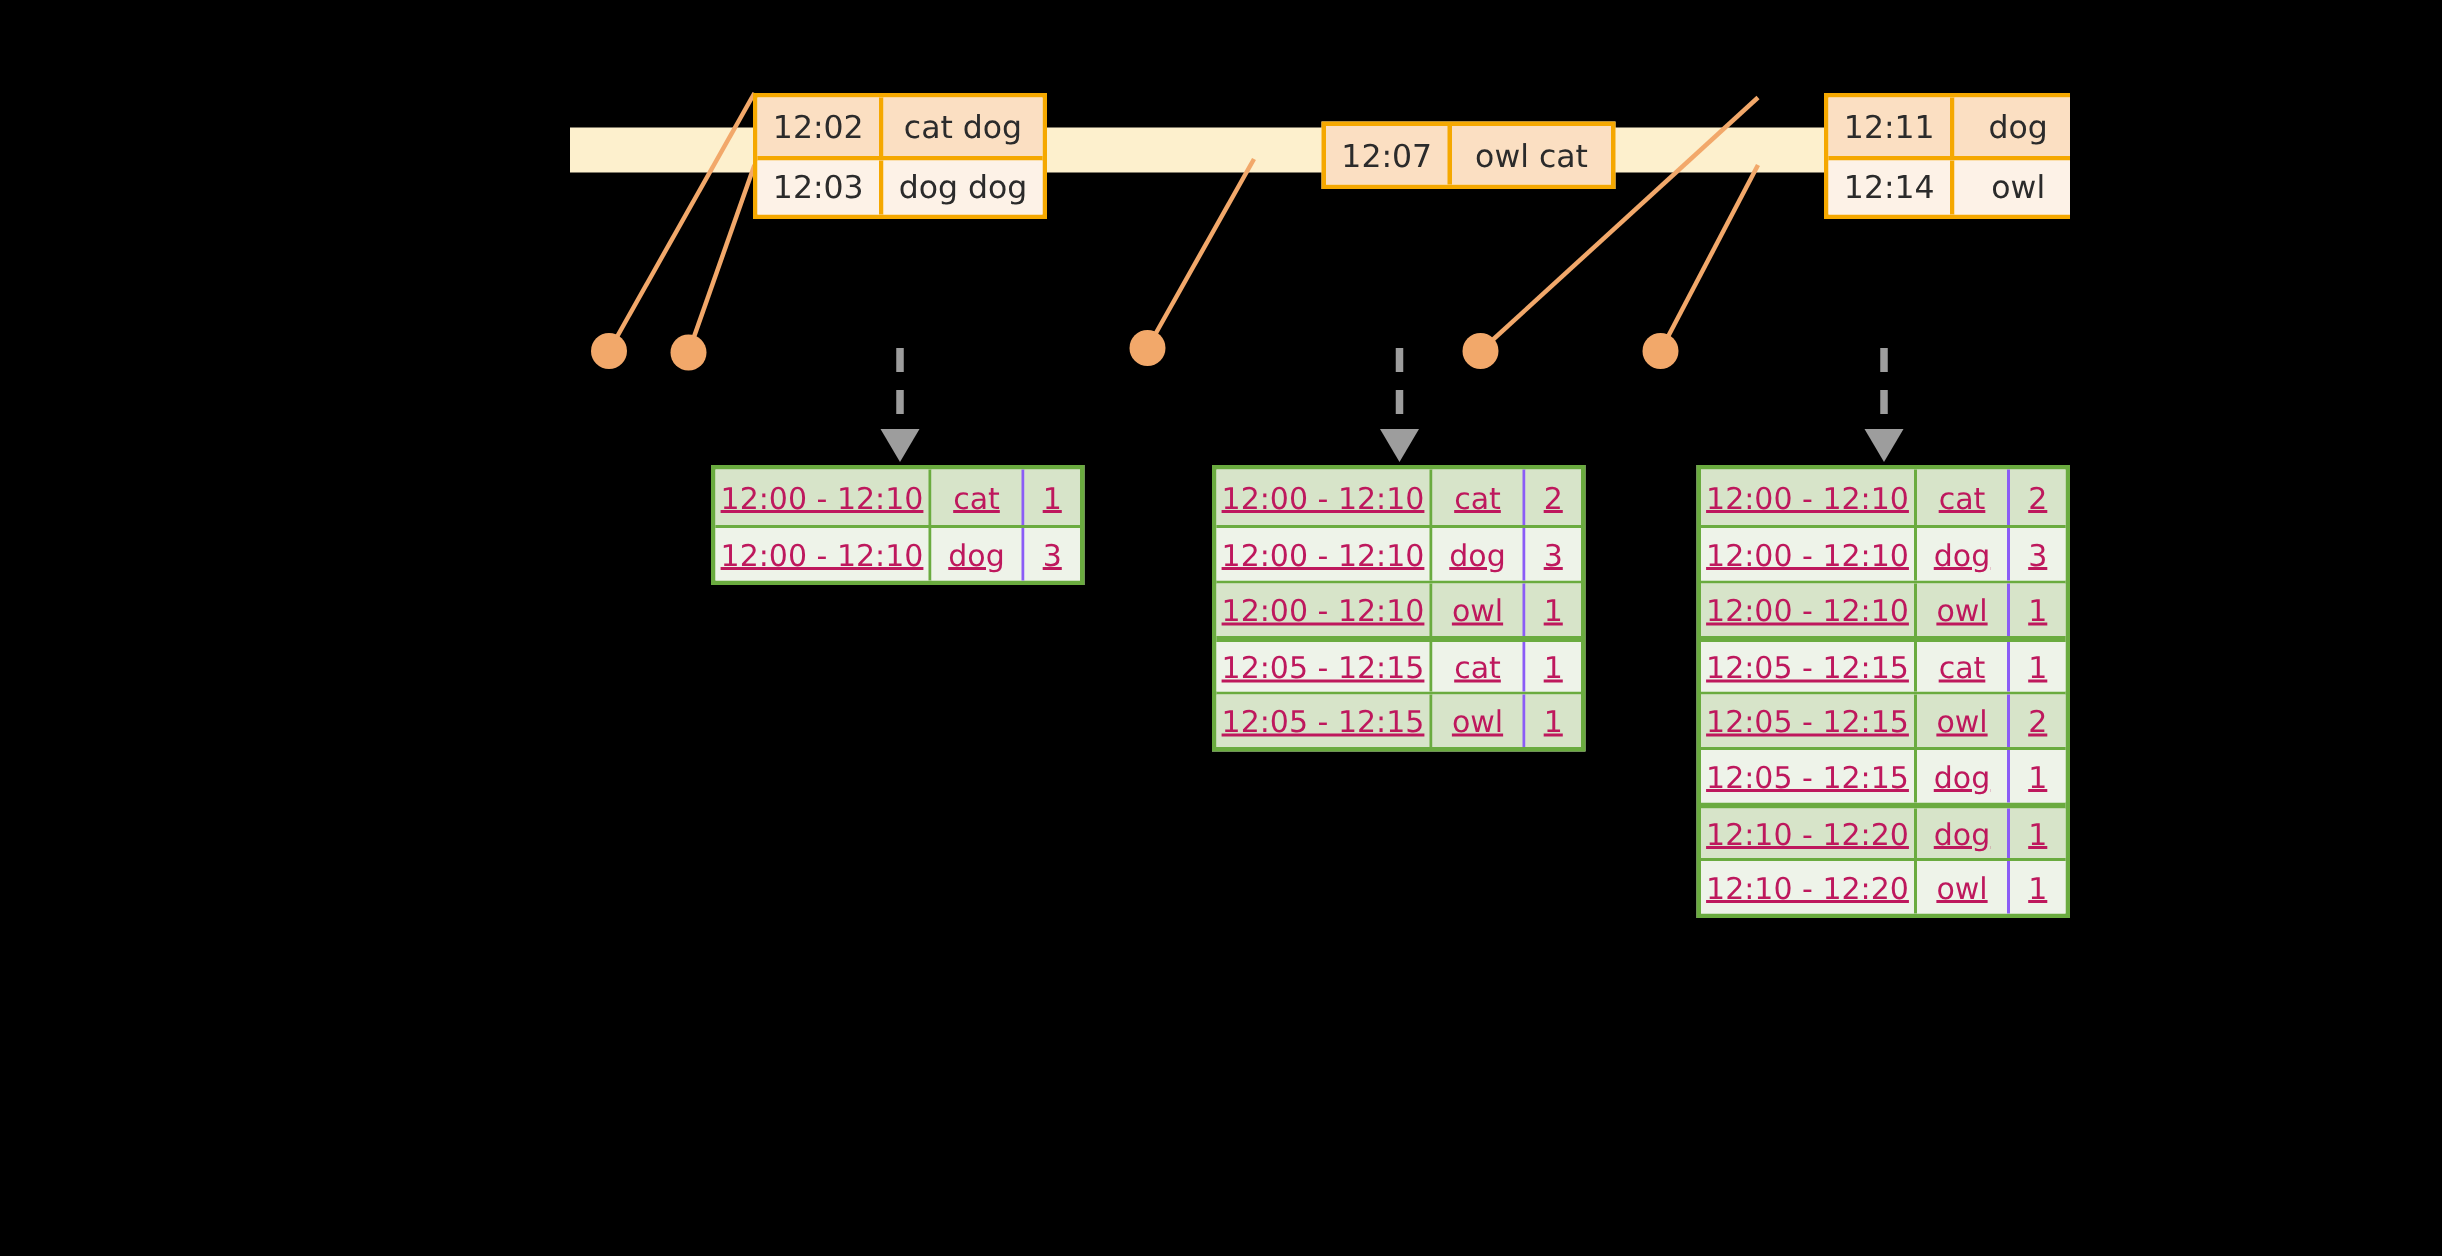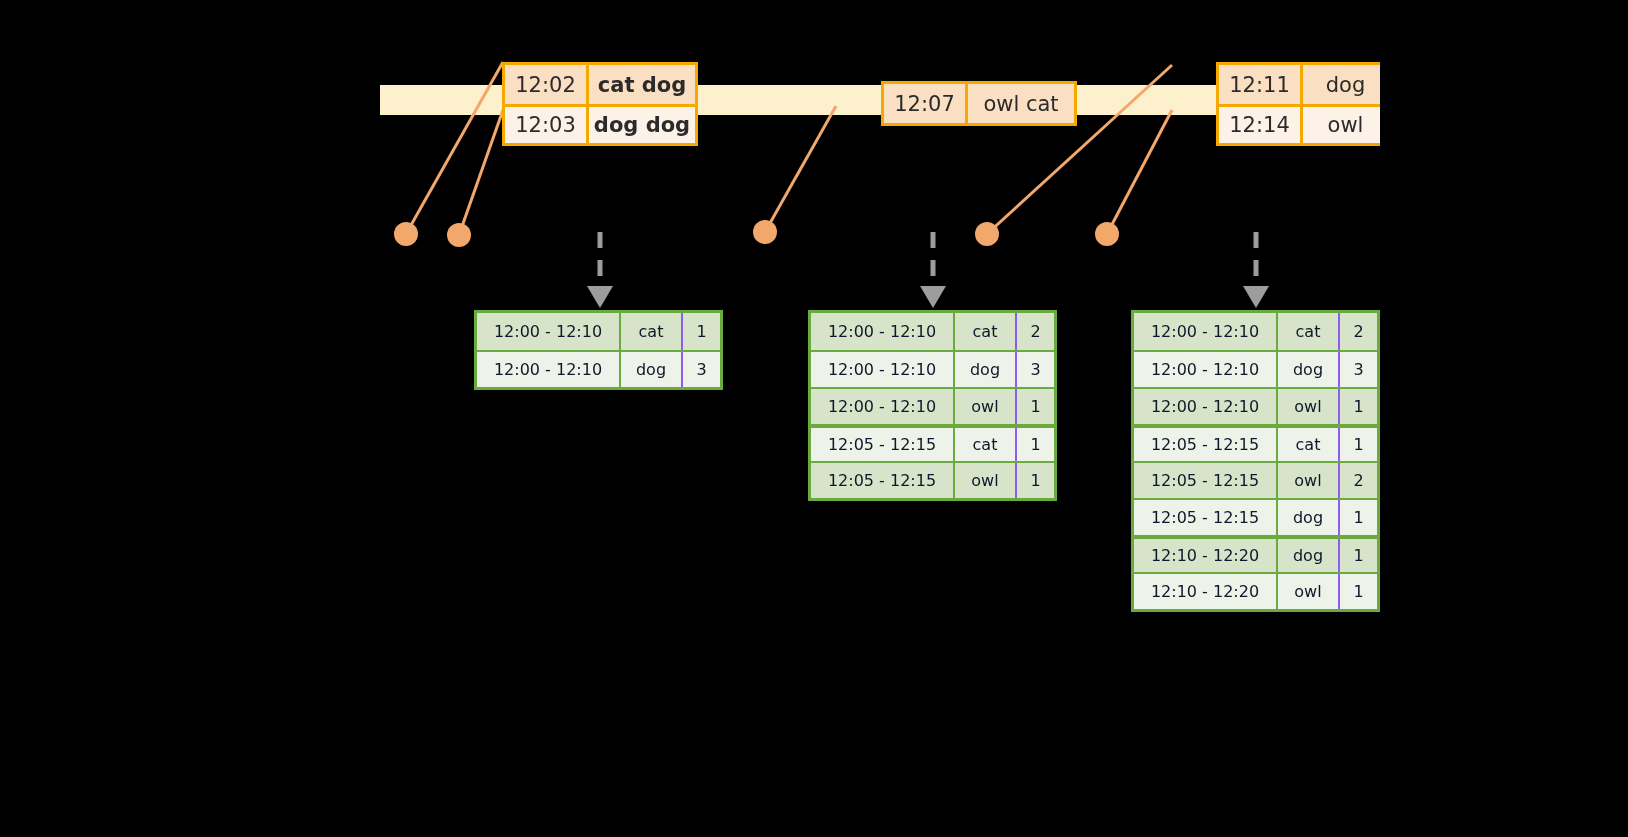--- a/index.html
+++ b/index.html
@@ -65,21 +65,21 @@
     align-items: center;
     justify-content: center;
     font-size: 21px;
     color: #2b2b2b;
     box-sizing: border-box;
   }
   .ev-time { width: 84px; border-right: 3px solid #f5a800; }
   .ev-words { flex: 1; }
 
   #event-box-1 { left: 502px; top: 62px; width: 196px; }
-  #event-box-1 .ev-words { width: 109px; font-weight: bold; }
+  #event-box-1 .ev-words { width: 109px; }
   #event-box-2 { left: 881px; top: 81px; width: 196px; }
   #event-box-2 .ev-words { width: 109px; }
   #event-box-3 { left: 1216px; top: 62px; width: 175px; }
   #event-box-3 .ev-words { width: 88px; }
 
   
   .result-table {
     position: absolute;
     border: 3px solid #6aab3f;
     box-sizing: border-box;
@@ -91,23 +91,24 @@
     box-sizing: border-box;
   }
   .res-row + .res-row { border-top: 2px solid #6aab3f; }
   .res-row.group-end + .res-row { border-top: 4px solid #6aab3f; }
   .res-row.shade-dark .res-cell { background: #d7e4c9; }
   .res-row.shade-light .res-cell { background: #eef3e9; }
   .res-cell {
     display: flex;
     align-items: center;
     justify-content: center;
-    font-size: 16px;
-    color: #0f172a;
-    box-sizing: border-box;
+    font-size: 20px;
+    color: #be185d;
+    box-sizing: border-box;
+    text-decoration: underline;
   }
   .res-window { border-right: 2px solid #6aab3f; }
   .res-key { border-right: 2px solid #8b5cf6; }
 
   #result-table-1 { left: 474px; top: 310px; width: 249px; }
   #result-table-1 .res-window { width: 144px; }
   #result-table-1 .res-key    { width: 62px; }
   #result-table-1 .res-count  { width: 37px; }
 
   #result-table-2 { left: 808px; top: 310px; width: 249px; }

